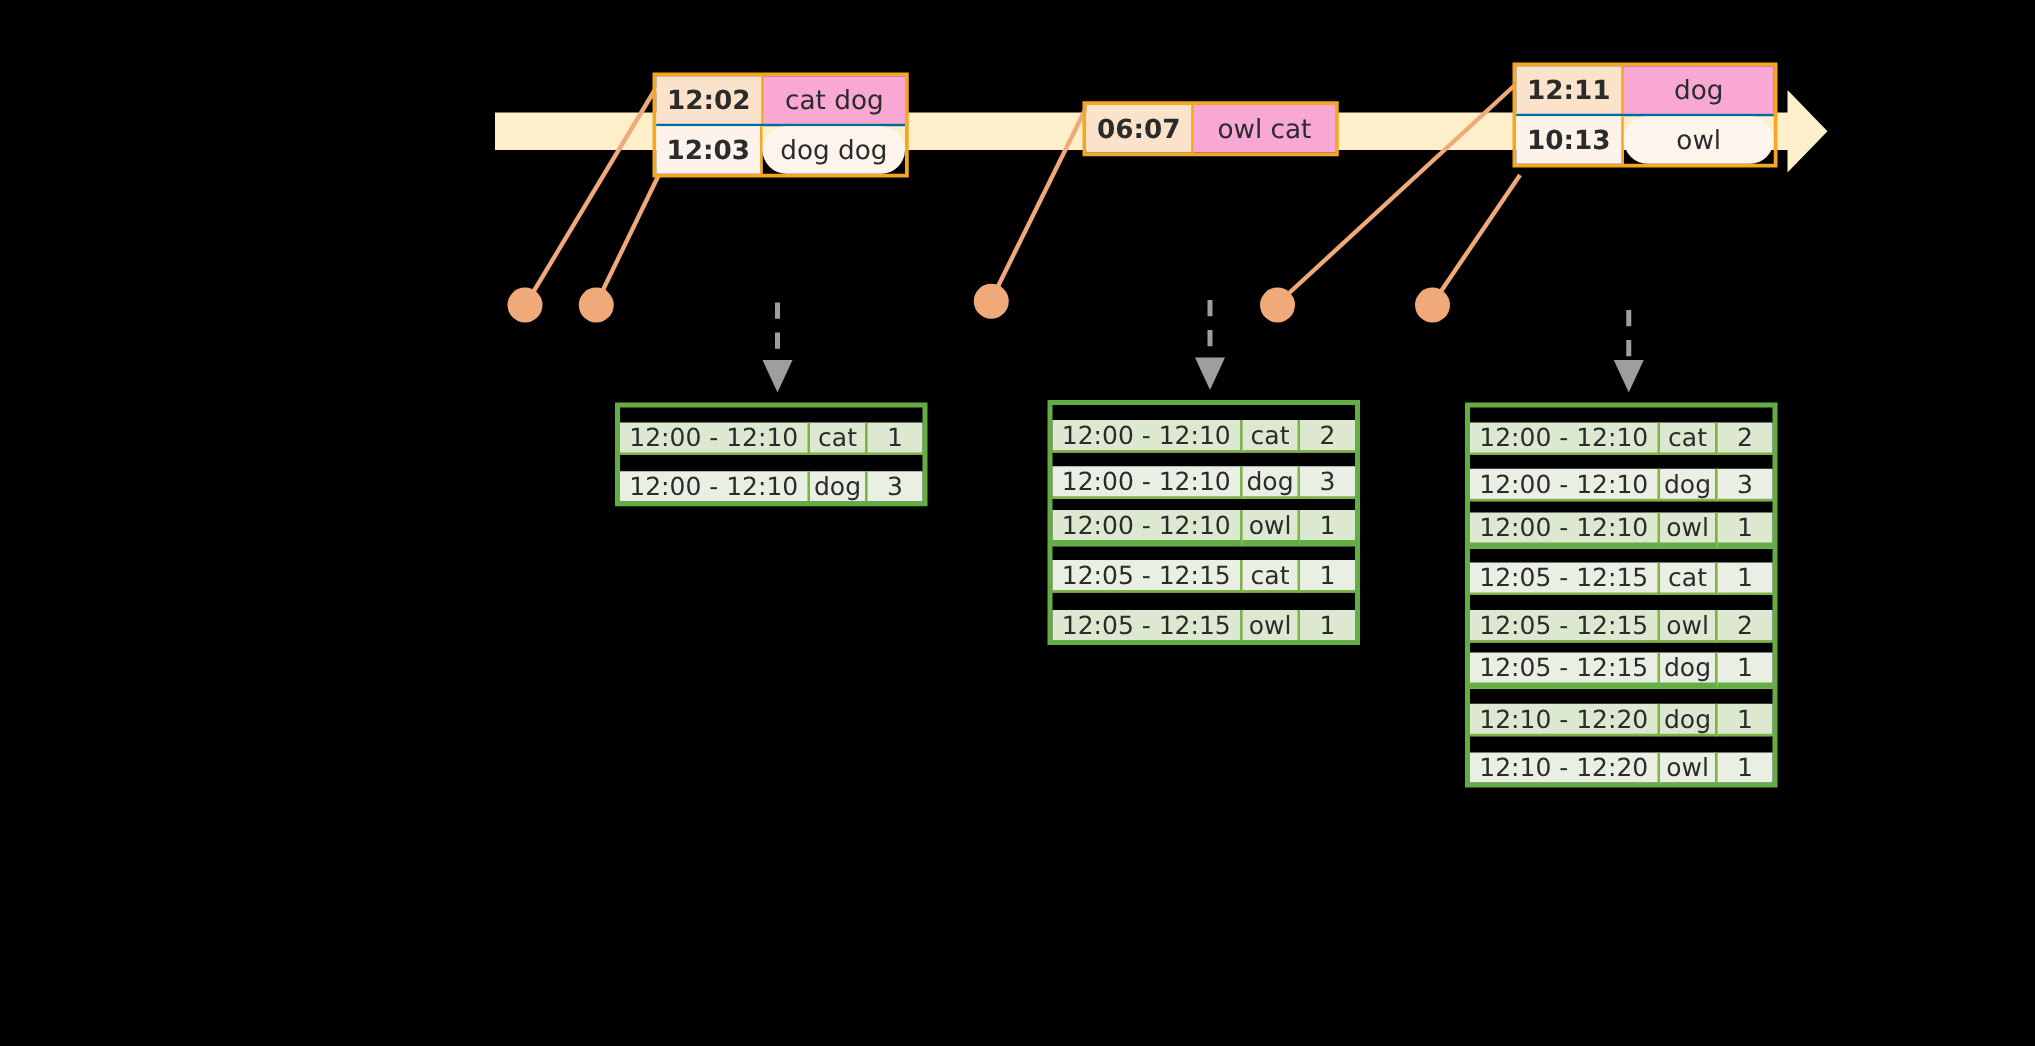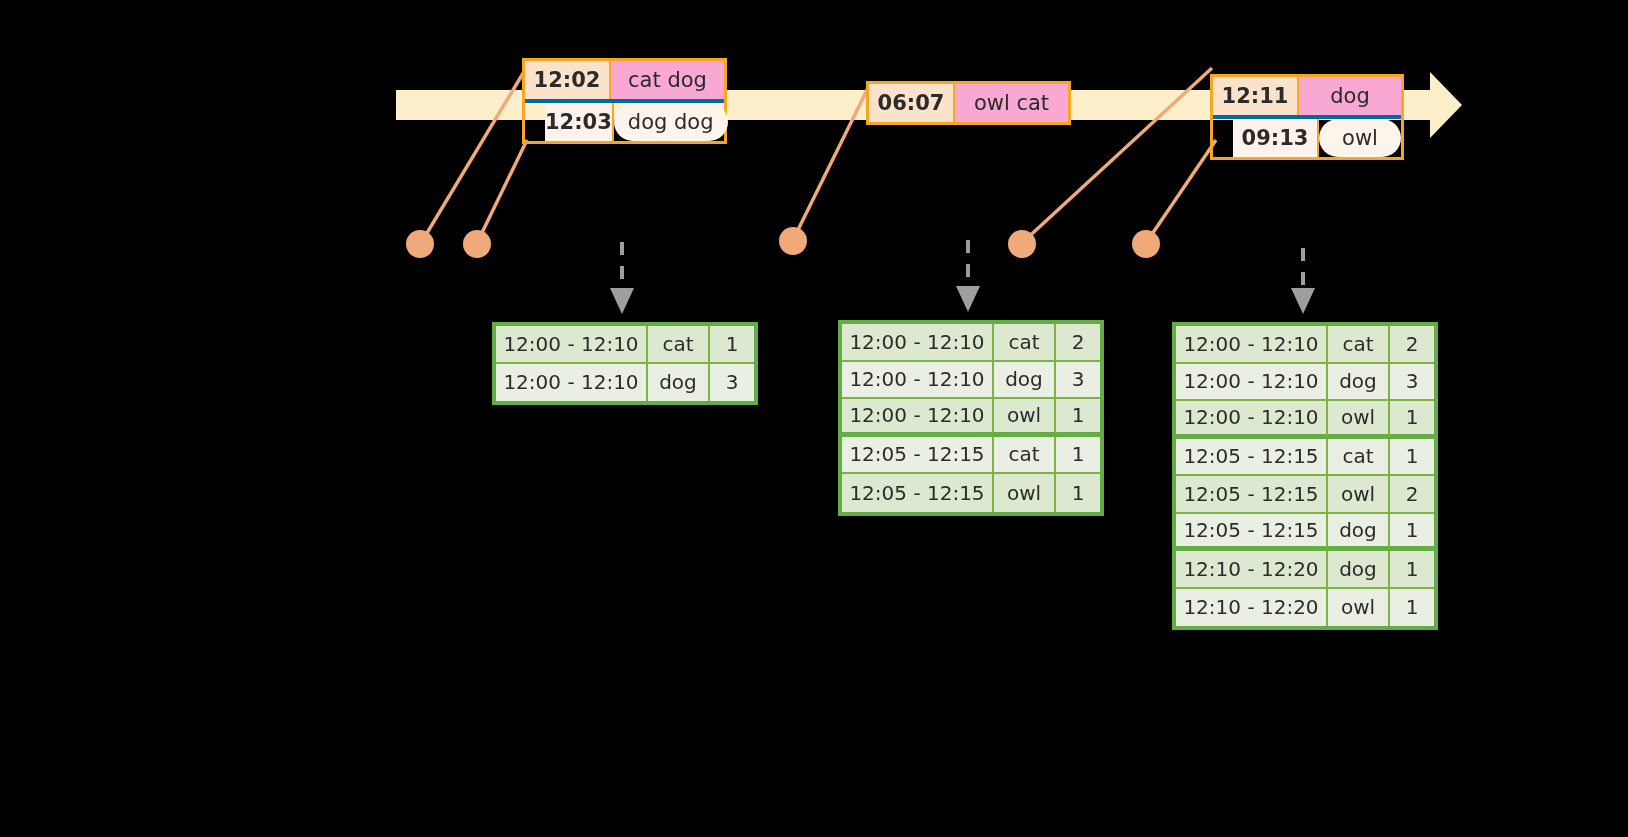--- a/index.html
+++ b/index.html
@@ -19,50 +19,50 @@
   #wires { position: absolute; left: 0; top: 0; width: 1628px; height: 837px; }
 
   
   .evt-box {
     position: absolute;
     border: 3px solid #F5A623;
     display: flex; flex-direction: column;
     z-index: 5;
   }
   .evt-row { display: flex; }
-  .evt-row + .evt-row { border-top: 4px solid #0369a1; padding-left: 20px; }
+  .evt-row + .evt-row { border-top: 2px solid #0369a1; }
   .evt-time, .evt-words {
     display: flex; align-items: center; justify-content: center;
     font-size: 21px; color: #2b2b2b; height: 38px;
     white-space: nowrap;
   }
   .evt-time  { width: 86px; border-right: 2px solid #F5A623; font-weight: bold; }
   .evt-words { flex: 1 1 auto; padding: 0 14px; }
   .shade-a .evt-time  { background: #FBE3CB; }
   .shade-a .evt-words { background: #f9a8d4; }
   .shade-b .evt-time  { background: #FDF3EA; }
   .shade-b .evt-words { background: #FDF4EC; border-radius: 19px; }
 
   
   .res-table {
     position: absolute;
     border: 4px solid #64AD45;
     z-index: 4;
   }
-  .res-row { display: flex; height: 37.5px; }
+  .res-row { display: flex; height: 37.5px; align-items: flex-end; }
   .res-cell {
     display: flex; align-items: center; justify-content: center;
     font-size: 20px; color: #2b2b2b; white-space: nowrap;
     border-right: 2px solid #7CB342;
     border-bottom: 2px solid #7CB342;
   }
   .res-cell:last-child { border-right: none; }
   .res-row:last-child .res-cell { border-bottom: none; }
   .c-win { width: 152px; }
-  .c-key { width: 62px; }
+  .c-key { width: 46px; }
   .c-cnt { width: 44px; }
   .band-0 .res-cell { background: #DCE9D0; }
   .band-1 .res-cell { background: #E9F0E3; }
   .grp-sep .res-cell { border-bottom: 5px solid #64AD45; }
 </style>
 </head>
 <body>
 
 <div id="stage">
 
@@ -109,27 +109,27 @@
     </div>
   </div>
 
   <div class="evt-box" style="left:866px; top:81px; width:205px;">
     <div class="evt-row shade-a">
       <div class="evt-time">06:07</div>
       <div class="evt-words">owl cat</div>
     </div>
   </div>
 
-  <div class="evt-box" style="left:1210px; top:74px; width:194px;">
+  <div class="evt-box" style="left:1210px; top:50px; width:212px;">
     <div class="evt-row shade-a">
       <div class="evt-time">12:11</div>
       <div class="evt-words">dog</div>
     </div>
     <div class="evt-row shade-b">
-      <div class="evt-time">09:13</div>
+      <div class="evt-time">10:13</div>
       <div class="evt-words">owl</div>
     </div>
   </div>
 
   <div class="res-table" id="tbl-0" style="left:492px; top:322px;">
       <div class="res-row band-0">
         <div class="res-cell c-win">12:00 - 12:10</div>
         <div class="res-cell c-key">cat</div>
         <div class="res-cell c-cnt">1</div>
       </div>

